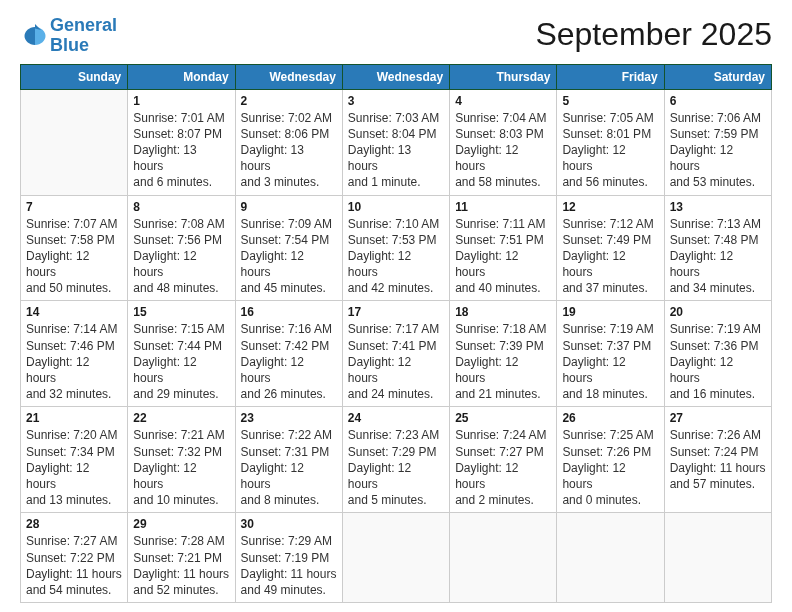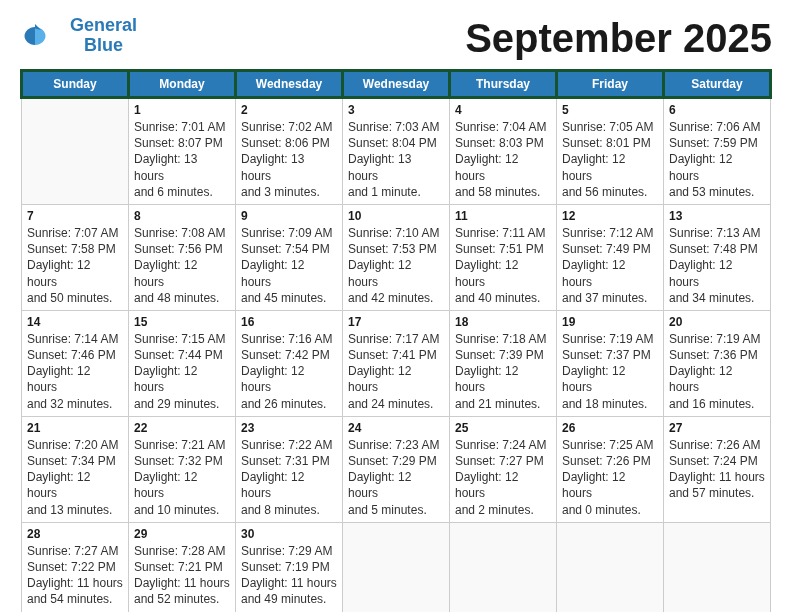--- a/index.html
+++ b/index.html
@@ -19,62 +19,61 @@
     }
     .header {
       display: flex;
       justify-content: space-between;
       align-items: flex-start;
       margin-bottom: 8px;
     }
     .logo {
       display: flex;
       align-items: center;
-      gap: 20px;
-      text-align: center;
+      gap: 0;
     }
     .logo-text {
       font-size: 18px;
       font-weight: bold;
       color: #1a1a1a;
       line-height: 1.1;
     }
     .logo-text span {
       color: #2a7ab8;
     }
     .logo-icon {
       width: 30px;
       height: 30px;
     }
     .title-block {
       text-align: right;
     }
     .main-title {
-      font-size: 40px;
-      font-weight: bold;
+      font-size: 32px;
+      font-weight: normal;
       color: #1a1a1a;
     }
     .subtitle {
       font-size: 14px;
       color: #444;
     }
     .calendar {
       width: 100%;
       border-collapse: collapse;
       flex: 1;
       font-size: 10.5px;
     }
     .calendar thead th {
       background-color: #2a7ab8;
       color: #fff;
-      text-align: center;
+      text-align: right;
       padding: 5px 6px;
       font-size: 12px;
       font-weight: bold;
-      border: 3px solid #14532d;
+      border: 1px solid #14532d;
     }
     .calendar tbody td {
       border: 1px solid #ccc;
       vertical-align: top;
       padding: 4px 5px;
       width: calc(100% / 7);
       min-height: 70px;
       height: 88px;
     }
     .day-num {

